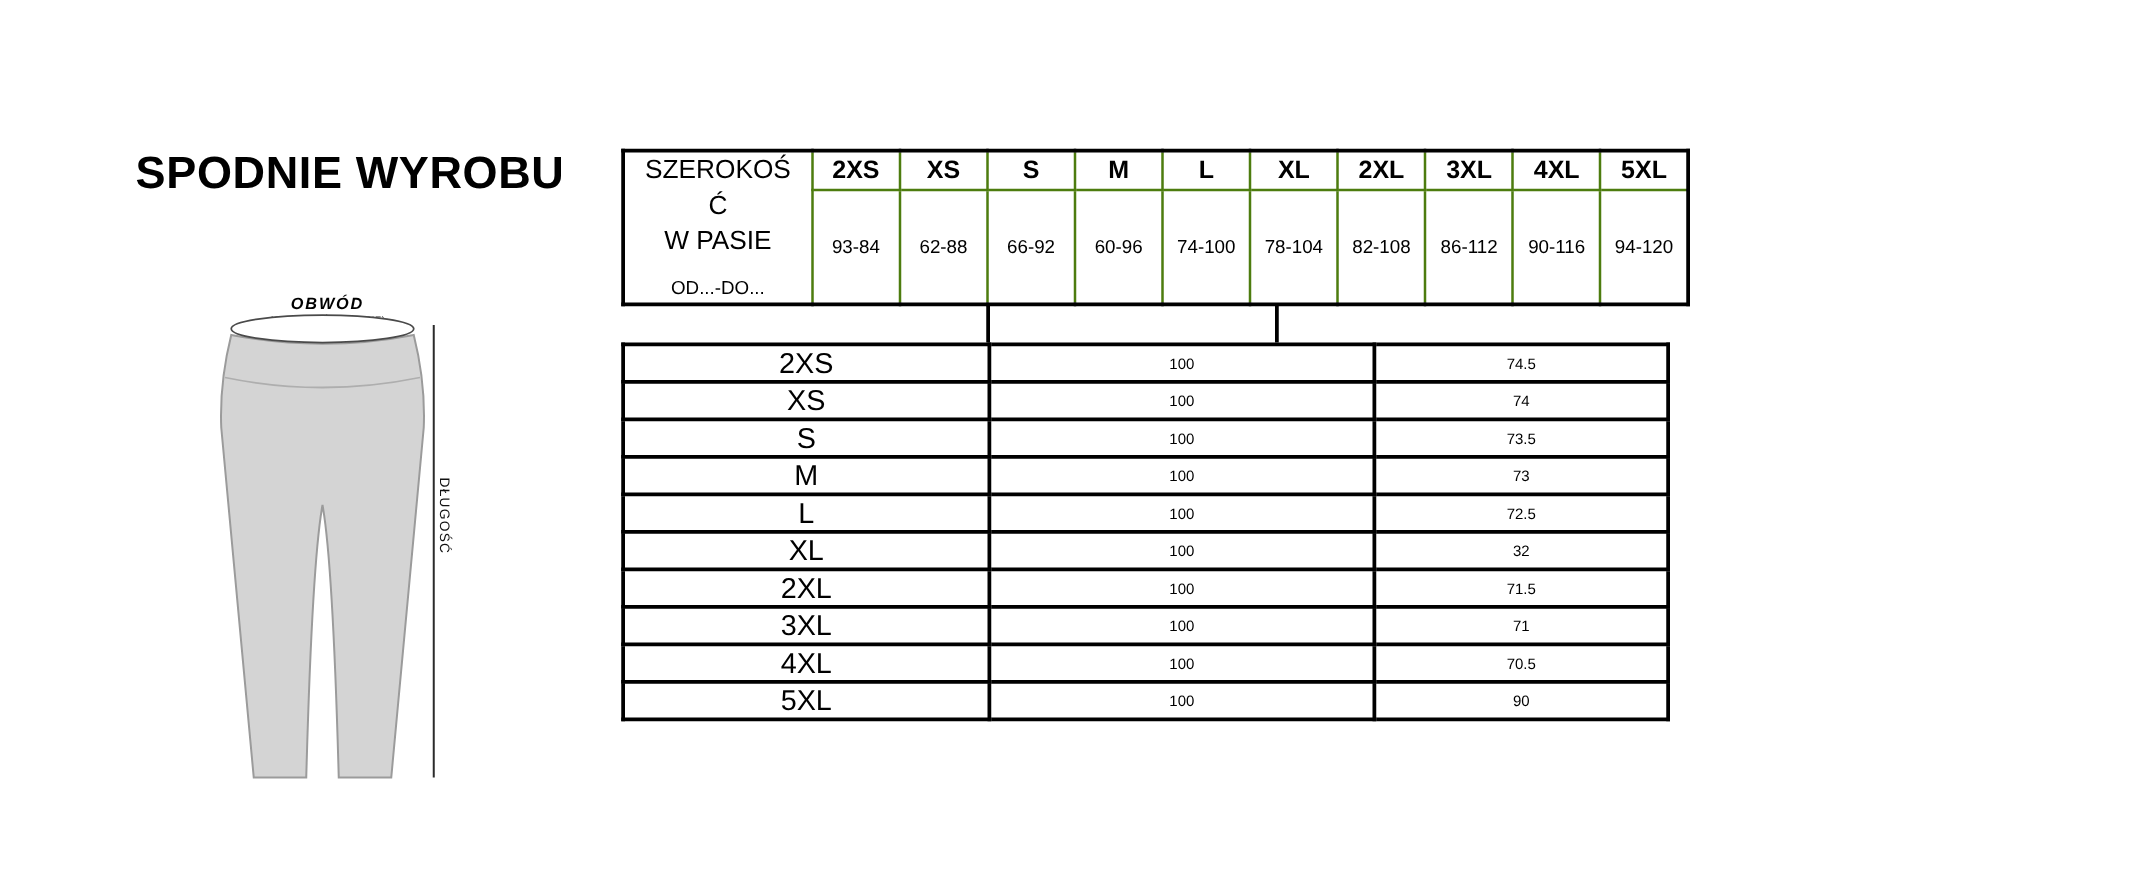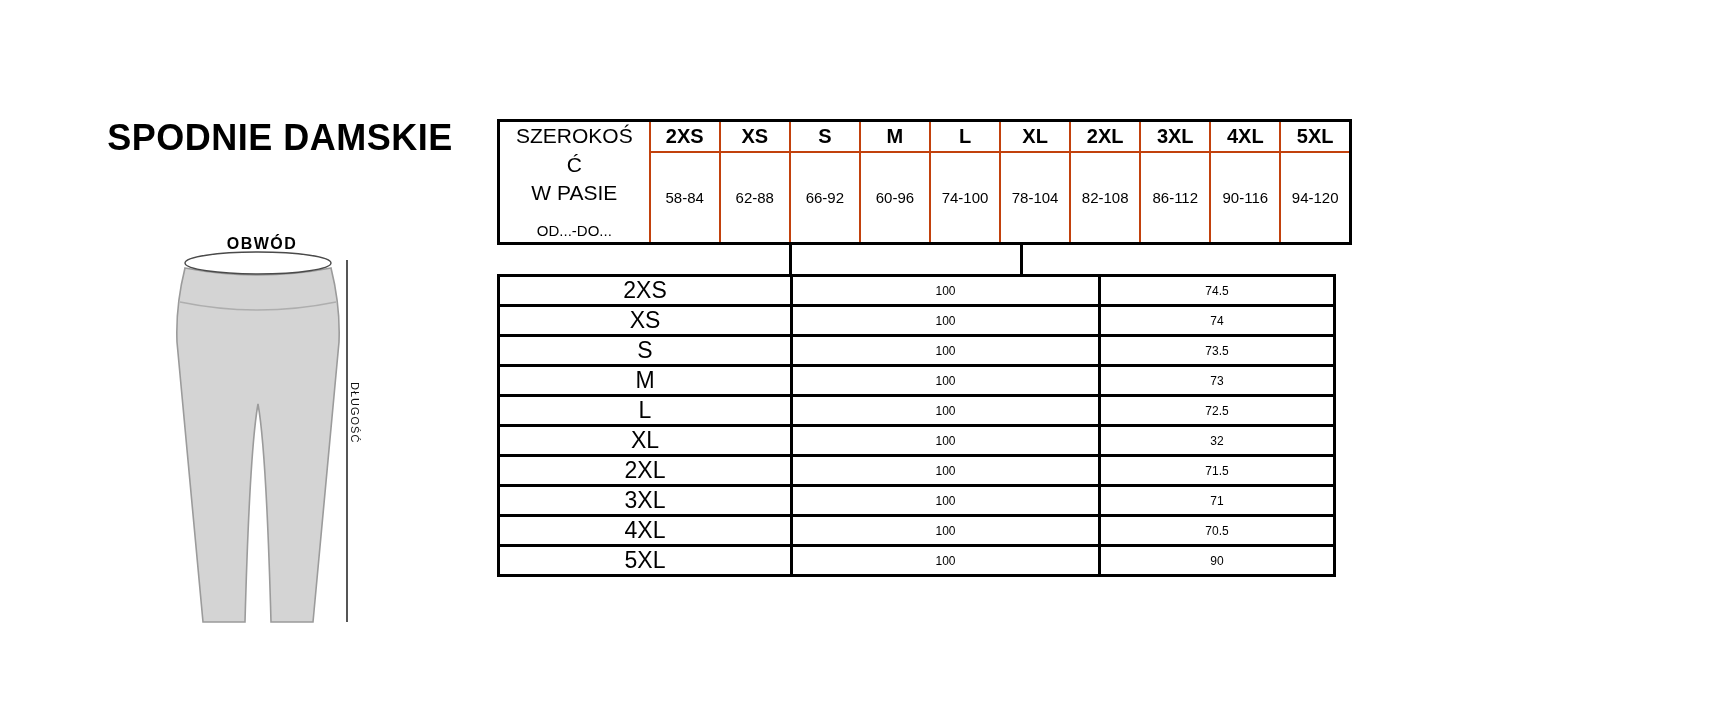--- a/index.html
+++ b/index.html
@@ -5,30 +5,30 @@
   html,body { margin:0; padding:0; background:#fff; }
   .canvas {
     position:relative; width:1724px; height:716px; background:#ffffff;
     font-family:"Liberation Sans", sans-serif; color:#000; overflow:hidden;
   }
   
   .title { position:absolute; left:55px; top:112px; width:450px; text-align:center;
            font-weight:bold; font-size:36px; line-height:1.42; letter-spacing:0.5px; }
   
   .obwod { position:absolute; left:182px; top:235px; width:160px; text-align:center; }
-  .obwod-main { font-size:16px; font-weight:600; letter-spacing:1.5px; }
+  .obwod-main { font-size:13px; font-weight:600; letter-spacing:1.5px;font-style:italic; }
   .obwod-sub  { font-size:7.5px; letter-spacing:0.4px; margin-top:1px; color:#222; }
   .pants-svg { position:absolute; left:165px; top:232px; }
   .dlugosc { position:absolute; left:349px; top:382px; writing-mode:vertical-rl;
              font-size:11px; letter-spacing:1px; color:#111; }
   
   table { border-collapse:collapse; position:absolute; table-layout:fixed; background:#fff; }
   td { text-align:center; vertical-align:middle; padding:0; overflow:visible; }
   .t1 { left:497px; top:119px; width:855px; border:3px solid #000; }
-  .t1 td { border:2px solid #c2410c; }
+  .t1 td { border:2px solid #4d7c0f; }
   .t1-sizehead { height:29px; font-weight:bold; font-size:20px; }
   .t1-range { height:89px; font-size:15px; }
   .t1-label { font-size:21px; line-height:1.35; }
   .t1-sub { font-size:15px; margin-top:14px; }
   .connector { position:absolute; top:243px; width:3px; height:32px; background:#000; }
   .c1 { left:789px; } .c2 { left:1020px; }
   .t2 { left:497px; top:274px; width:836px; border:3px solid #000; }
   .t2 td { border:3px solid #000; }
   .t2-headrow td { height:76px; }
   .t2-h1 { font-size:24px; }
@@ -36,21 +36,21 @@
   .t2-hb { font-weight:bold; font-size:21px; white-space:nowrap; }
   .t2-size { height:27px; font-size:23px; }
   .t2-val { height:27px; font-size:12px; }
 </style>
 </head>
 <body>
 
 <div class="canvas">
 
   <div class="title">
-    <div>SPODNIE DAMSKIE</div>
+    <div>SPODNIE WYROBU</div>
   </div>
 
   <div class="obwod">
     <div class="obwod-main">OBWÓD</div>
     <div class="obwod-sub">(SZEROKOŚĆ W PASIE)</div>
   </div>
 
   <svg class="pants-svg" width="200" height="400" viewBox="0 0 200 400">
     <path d="M 20,36 Q 93,50 166,36
              C 172,60 175,85 174,110
@@ -93,21 +93,21 @@
       <td class="t1-sizehead">S</td>
       <td class="t1-sizehead">M</td>
       <td class="t1-sizehead">L</td>
       <td class="t1-sizehead">XL</td>
       <td class="t1-sizehead">2XL</td>
       <td class="t1-sizehead">3XL</td>
       <td class="t1-sizehead">4XL</td>
       <td class="t1-sizehead">5XL</td>
     </tr>
     <tr>
-      <td class="t1-range">58-84</td>
+      <td class="t1-range">93-84</td>
       <td class="t1-range">62-88</td>
       <td class="t1-range">66-92</td>
       <td class="t1-range">60-96</td>
       <td class="t1-range">74-100</td>
       <td class="t1-range">78-104</td>
       <td class="t1-range">82-108</td>
       <td class="t1-range">86-112</td>
       <td class="t1-range">90-116</td>
       <td class="t1-range">94-120</td>
     </tr>

